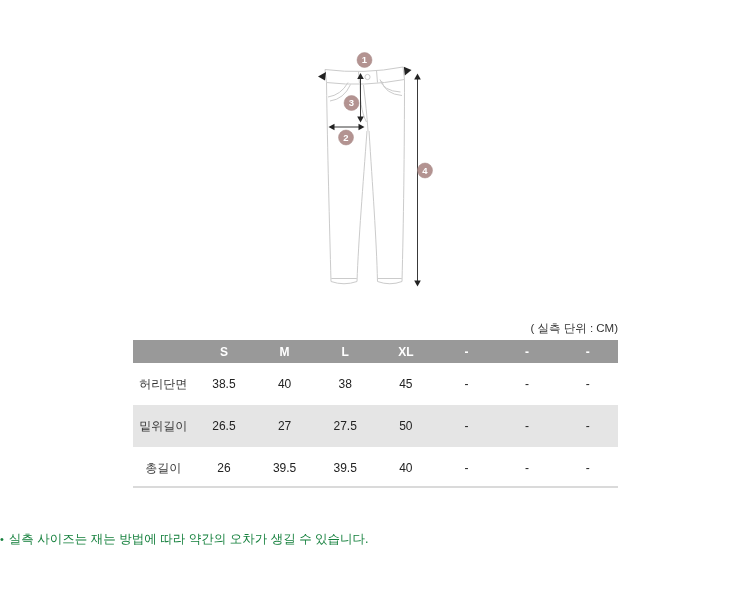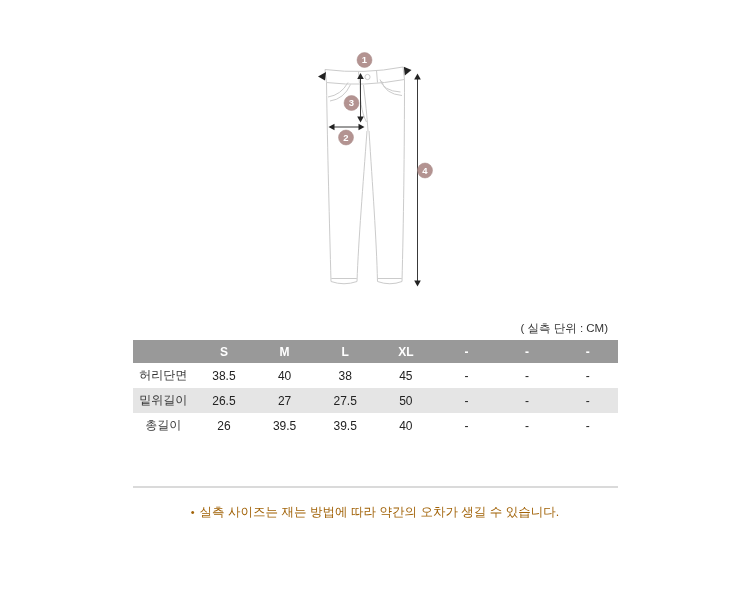--- a/index.html
+++ b/index.html
@@ -9,40 +9,40 @@
   }
   
   .diagram{position:absolute;left:290px;top:42px;width:170px;height:265px;}
   .pants{stroke:#cbcbcb;fill:none;stroke-width:1;}
   .measure{stroke:#222;fill:none;stroke-width:0.9;}
   .arrow{fill:#222;stroke:none;}
   .marker-circle{fill:#b39391;stroke:#a98a88;stroke-width:0.5;}
   .marker-num{fill:#ffffff;font-size:9.5px;font-weight:bold;text-anchor:middle;
     font-family:"Liberation Sans",sans-serif;}
   
-  .unit-note{position:absolute;top:321px;right:142px;font-size:11.5px;color:#333;}
+  .unit-note{position:absolute;top:321px;right:132px;font-size:11.5px;color:#333;}
   
   .size-table{
     position:absolute;left:133px;top:340px;width:485px;
     border-collapse:collapse;table-layout:fixed;font-size:12px;
   }
   .size-table th{
     background:#999999;color:#ffffff;font-weight:bold;height:23px;
     text-align:center;padding:0;border:none;
   }
   .size-table td{
-    height:25px;text-align:center;padding:0;border:none;color:#222;margin-left:7px;
+    height:42px;text-align:center;padding:0;border:none;color:#222;margin-left:7px;
   }
   .size-table td.row-label{color:#333;}
   .size-table tbody tr:nth-child(even){background:#e5e5e5;}
   
   .divider{position:absolute;left:133px;top:486px;width:485px;height:2px;background:#dadada;}
   
-  .footnote{position:absolute;left:0;right:0;top:504px;text-align:center;
-    font-size:12.5px;color:#a16207;}
+  .footnote{position:absolute;left:0;right:0;top:531px;
+    font-size:12.5px;color:#15803d;}
   .footnote .bullet{margin-right:5px;font-size:11px;}
 </style>
 </head>
 <body>
 
 <div class="page">
 
   <div class="diagram">
     <svg width="170" height="265" viewBox="290 42 170 265">
 

